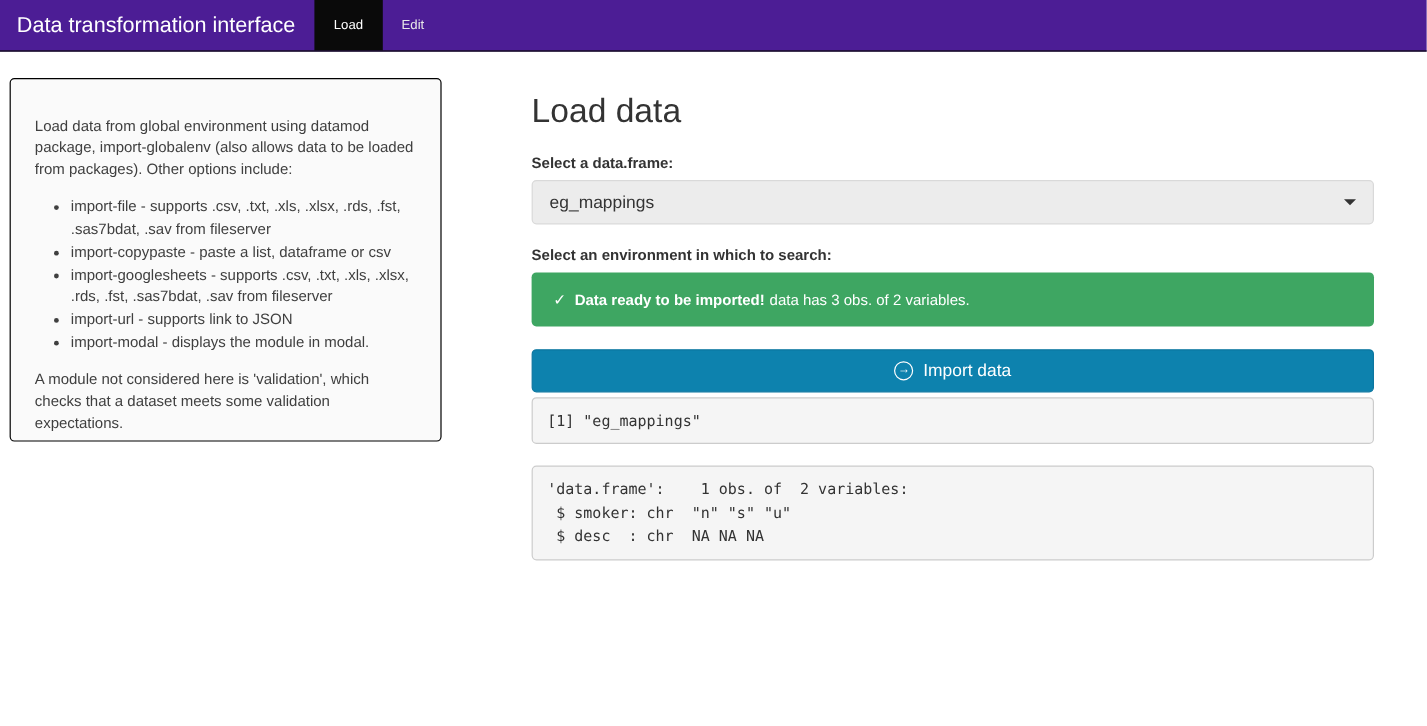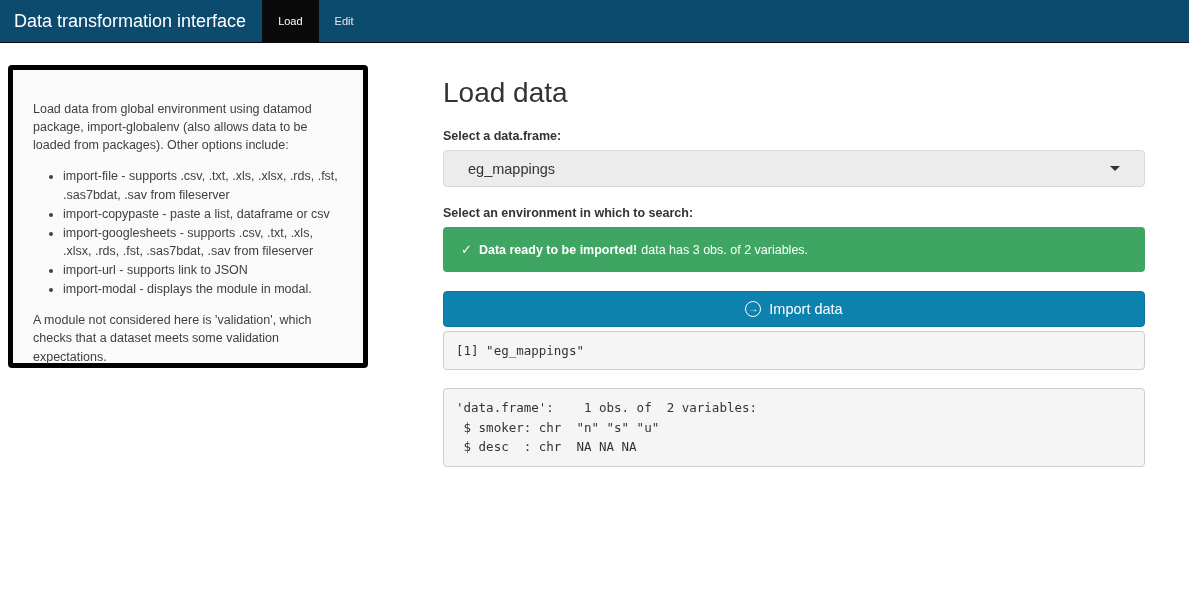--- a/index.html
+++ b/index.html
@@ -1,36 +1,36 @@
 <!DOCTYPE html>
 <html><head>
 <meta charset="utf-8">
 <style>
   * { box-sizing: border-box; margin: 0; padding: 0; }
   html, body { width: 1189px; height: 605px; background: #ffffff; font-family: "Liberation Sans", sans-serif; color: #333; overflow: hidden; }
 
   
-  .navbar { height: 43px; background: #0c4a6e; display: flex; align-items: stretch; border-bottom: 1px solid #090909; }
+  .navbar { height: 43px; background: #4c1d95; display: flex; align-items: stretch; border-bottom: 1px solid #090909; }
   .brand { color: #ffffff; font-size: 18px; display: flex; align-items: center; padding: 0 16px 0 14px; white-space: nowrap; }
   .tabs { display: flex; align-items: stretch; }
   .tab { color: #e8e8e8; font-size: 11px; display: flex; align-items: center; padding: 8px 16px; cursor: pointer; text-decoration: none; }
   .tab.active { background: #0a0a0a; color: #ffffff; }
 
   
   .container { display: flex; padding: 22px 44px 0 8px; gap: 30px; }
-  .sidebar { flex: 0 0 360px; background: #fafafa; border: 5px solid #000000; border-radius: 4px; padding: 30px 20px 20px 20px; font-size: 12.5px; line-height: 1.45; color: #3f3f3f; height: 303px; }
+  .sidebar { flex: 0 0 360px; background: #fafafa; border: 1px solid #000000; border-radius: 4px; padding: 30px 20px 20px 20px; font-size: 12.5px; line-height: 1.45; color: #3f3f3f; height: 303px; }
   .sidebar p { margin-bottom: 13px; }
   .sidebar ul { margin: 0 0 13px 0; padding-left: 30px; }
   .sidebar li { margin-bottom: 1px; }
   .main { flex: 1 1 auto; min-width: 0; margin-left: 45px; }
 
   
   .page-title { font-size: 28px; font-weight: 400; color: #333; margin: 12px 0 20px 0; }
   .field-label { display: block; font-size: 12.5px; font-weight: bold; color: #333; margin-bottom: 7px; }
-  .select { height: 37px; background: #ececec; border: 1px solid #d9d9d9; border-radius: 4px; display: flex; align-items: center; justify-content: space-between; padding: 0 24px; font-size: 14.5px; color: #333; cursor: pointer; margin-bottom: 19px; }
+  .select { height: 37px; background: #ececec; border: 1px solid #d9d9d9; border-radius: 4px; display: flex; align-items: center; justify-content: space-between; padding: 0 14px; font-size: 14.5px; color: #333; cursor: pointer; margin-bottom: 19px; }
   .caret { width: 0; height: 0; border-left: 5px solid transparent; border-right: 5px solid transparent; border-top: 5px solid #333; }
 
   .alert-success { margin-top: 2px; background: #3ea662; border-radius: 4px; color: #ffffff; font-size: 12.5px; display: flex; align-items: center; padding: 15px 18px; }
   .alert-success .check { margin-right: 7px; font-size: 13px; }
   .alert-success b { margin-right: 4px; }
 
   .import-btn { margin-top: 19px; width: 100%; background: #0d82ae; border: 1px solid #0b76a0; border-radius: 4px; color: #ffffff; font-size: 14.5px; font-family: "Liberation Sans", sans-serif; padding: 9px 0; cursor: pointer; display: flex; align-items: center; justify-content: center; gap: 8px; }
   .circle-arrow { display: inline-flex; align-items: center; justify-content: center; width: 16px; height: 16px; border: 1.5px solid #ffffff; border-radius: 50%; font-size: 10px; line-height: 1; }
 
   pre.verbatim { margin-top: 4px; background: #f5f5f5; border: 1px solid #ccc; border-radius: 4px; font-family: "DejaVu Sans Mono", monospace; font-size: 12.5px; line-height: 1.55; color: #333; padding: 9px 12px; white-space: pre-wrap; }

